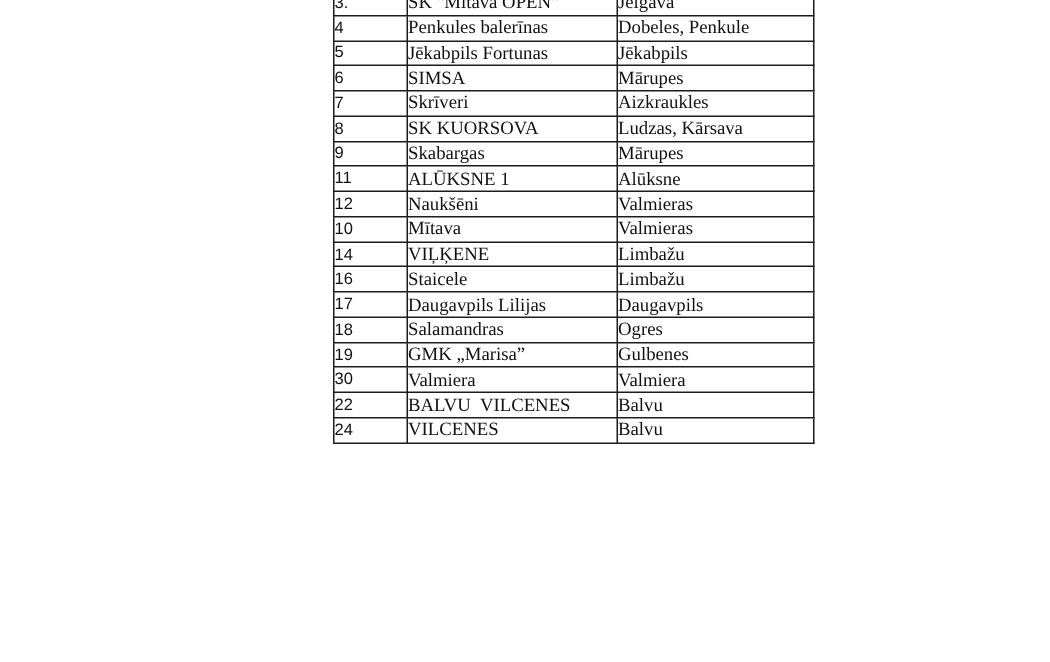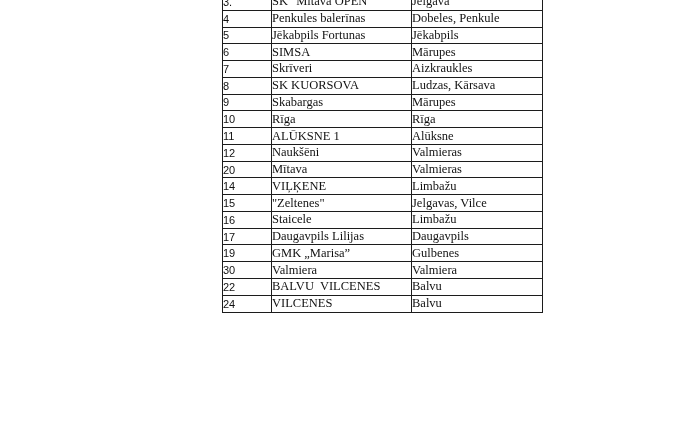--- a/index.html
+++ b/index.html
@@ -89,58 +89,53 @@
             <td class="col-num">8</td>
             <td class="col-team">SK KUORSOVA</td>
             <td class="col-loc">Ludzas, Kārsava</td>
           </tr>
           <tr>
             <td class="col-num">9</td>
             <td class="col-team">Skabargas</td>
             <td class="col-loc">Mārupes</td>
           </tr>
           <tr>
-            <td class="col-num">10</td>
-            <td class="col-team">Rīga</td>
-            <td class="col-loc">Rīga</td>
-          </tr>
-          <tr>
             <td class="col-num">11</td>
             <td class="col-team">ALŪKSNE 1</td>
             <td class="col-loc">Alūksne</td>
           </tr>
           <tr>
             <td class="col-num">12</td>
             <td class="col-team">Naukšēni</td>
             <td class="col-loc">Valmieras</td>
           </tr>
           <tr>
-            <td class="col-num">20</td>
+            <td class="col-num">10</td>
             <td class="col-team">Mītava</td>
             <td class="col-loc">Valmieras</td>
           </tr>
           <tr>
             <td class="col-num">14</td>
             <td class="col-team">VIĻĶENE</td>
             <td class="col-loc">Limbažu</td>
-          </tr>
-          <tr>
-            <td class="col-num">15</td>
-            <td class="col-team">"Zeltenes"</td>
-            <td class="col-loc">Jelgavas, Vilce</td>
           </tr>
           <tr>
             <td class="col-num">16</td>
             <td class="col-team">Staicele</td>
             <td class="col-loc">Limbažu</td>
           </tr>
           <tr>
             <td class="col-num">17</td>
             <td class="col-team">Daugavpils Lilijas</td>
             <td class="col-loc">Daugavpils</td>
+          </tr>
+          <tr>
+            <td class="col-num">18</td>
+            <td class="col-team">Salamandras</td>
+            <td class="col-loc">Ogres</td>
           </tr>
           <tr>
             <td class="col-num">19</td>
             <td class="col-team">GMK „Marisa”</td>
             <td class="col-loc">Gulbenes</td>
           </tr>
           <tr>
             <td class="col-num">30</td>
             <td class="col-team">Valmiera</td>
             <td class="col-loc">Valmiera</td>

